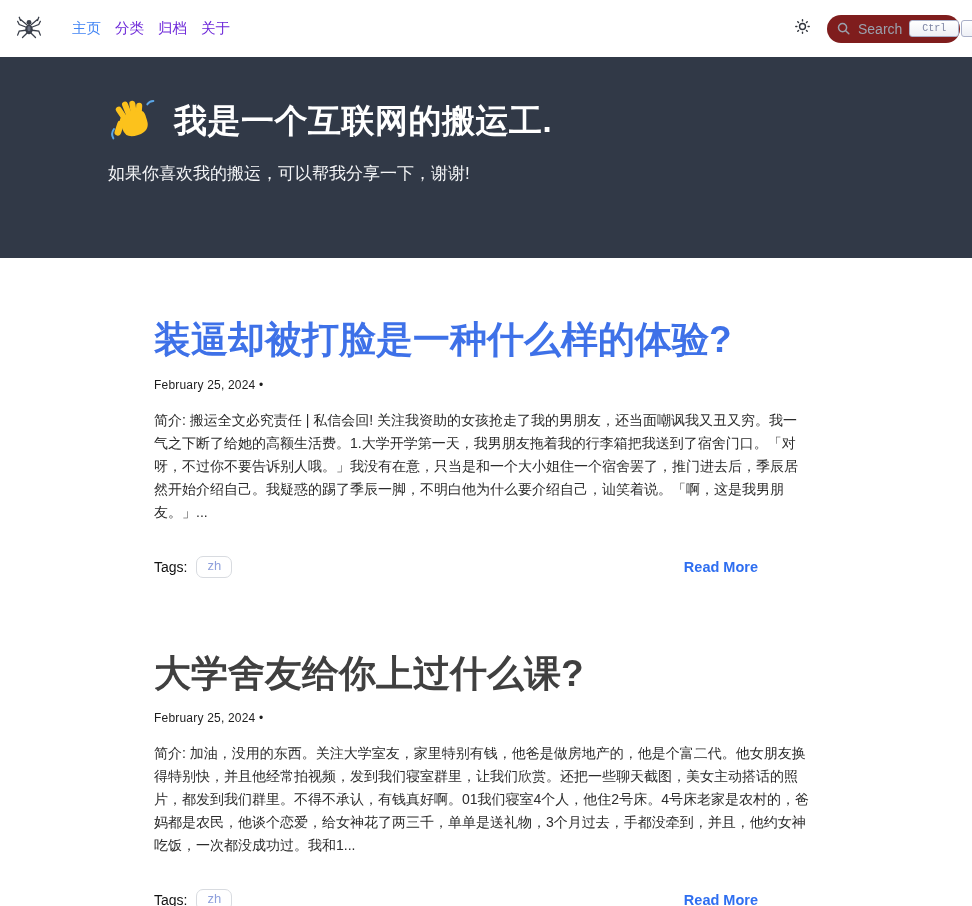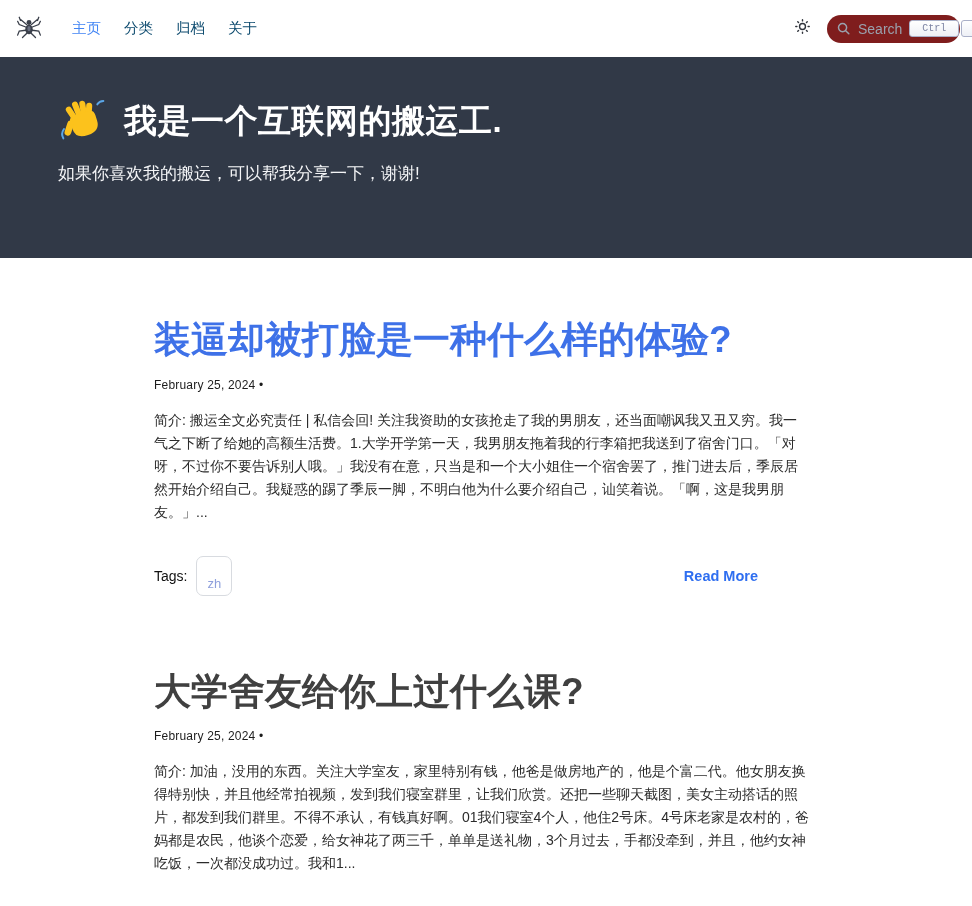--- a/index.html
+++ b/index.html
@@ -9,62 +9,62 @@
     background: #ffffff;
     font-family: "Liberation Sans", "DejaVu Sans", sans-serif;
     color: #1c1c1c;
   }
   
   .navbar {
     height: 57px; display: flex; align-items: center;
     padding: 0 12px 0 14px; background: #fff;
   }
   .logo { width: 30px; height: 30px; display: flex; align-items: center; justify-content: center; cursor: pointer; }
-  .nav-links { display: flex; gap: 23px; margin-left: 28px; }
-  .nav-link { font-size: 14.5px; color: #0c4a6e; text-decoration: none; cursor: pointer; }
+  .nav-links { display: flex; gap: 14px; margin-left: 28px; }
+  .nav-link { font-size: 14.5px; color: #6d28d9; text-decoration: none; cursor: pointer; }
   .nav-link.active { color: #4285f4; }
   .nav-right { margin-left: auto; display: flex; align-items: center; gap: 15px; }
   .theme-toggle { width: 20px; height: 20px; display: flex; align-items: center; justify-content: center; cursor: pointer; }
   .search-pill {
     display: flex; align-items: center; gap: 7px;
     background: #7f1d1d; border-radius: 14px;
     height: 28px; width: 133px; padding: 0 5px 0 9px; cursor: pointer;
   }
   .search-text { color: #9aa1ad; font-size: 14px; flex: 1; }
   .kbd-group { display: flex; gap: 2px; }
   .kbd {
     font-family: "Liberation Mono", "DejaVu Sans Mono", monospace;
     font-size: 10px; color: #7d84a3; line-height: 1;
     border: 1px solid #aab0c8; border-radius: 3px;
     padding: 3px 12px 2px; background: linear-gradient(#ffffff, #eef0f6);
   }
   
   .hero {
-    height: 201px; padding: 40px 20px 0 58px;
+    height: 201px; padding: 40px 20px 0 108px;
     color: #fff;
   }
   .hero-title-row { display: flex; align-items: center; gap: 18px; }
   .hero-emoji { width: 48px; height: 48px; flex: 0 0 auto; }
   .hero-title { font-size: 33px; font-weight: bold; letter-spacing: 0.5px; }
   .hero-subtitle { font-size: 17px; margin-top: 17px; color: #f4f5f7; }
   
   .main { padding: 62px 0 0 118px; width: 776px; }
   .post { margin-bottom: 76px; margin-left: 36px; }
   .post-title {
     display: inline-block; font-size: 37px; font-weight: bold; line-height: 1.1;
     margin: 0 0 17px; text-decoration: none; cursor: pointer;
   }
   .post-date { font-size: 12px; font-weight: 500; color: #1c1c1c; letter-spacing: 0.2px; margin-bottom: 17px; }
   .post-excerpt { width: 656px; font-size: 14px; line-height: 23px; color: #2b2b2b; margin: 0 0 32px; }
   .post-footer { width: 656px; display: flex; align-items: center; justify-content: space-between; padding-right: 52px; }
   .tags { display: flex; align-items: center; gap: 9px; }
   .tags-label { font-size: 14px; font-weight: normal; color: #111; }
   .tag-badge {
     border: 1px solid #d8dbe0; border-radius: 7px; background: #fff;
-    padding: 19px 10px 4px; font-size: 13px; cursor: pointer; text-decoration: none;
+    padding: 1px 10px 4px; font-size: 13px; cursor: pointer; text-decoration: none;
   }
   .read-more { font-size: 14.5px; font-weight: bold; text-decoration: none; cursor: pointer; }
 </style>
 </head>
 <body>
 
 <header class="navbar">
   <div class="logo">
     <span>
       <svg width="26" height="26" viewBox="0 0 32 32" fill="none">

